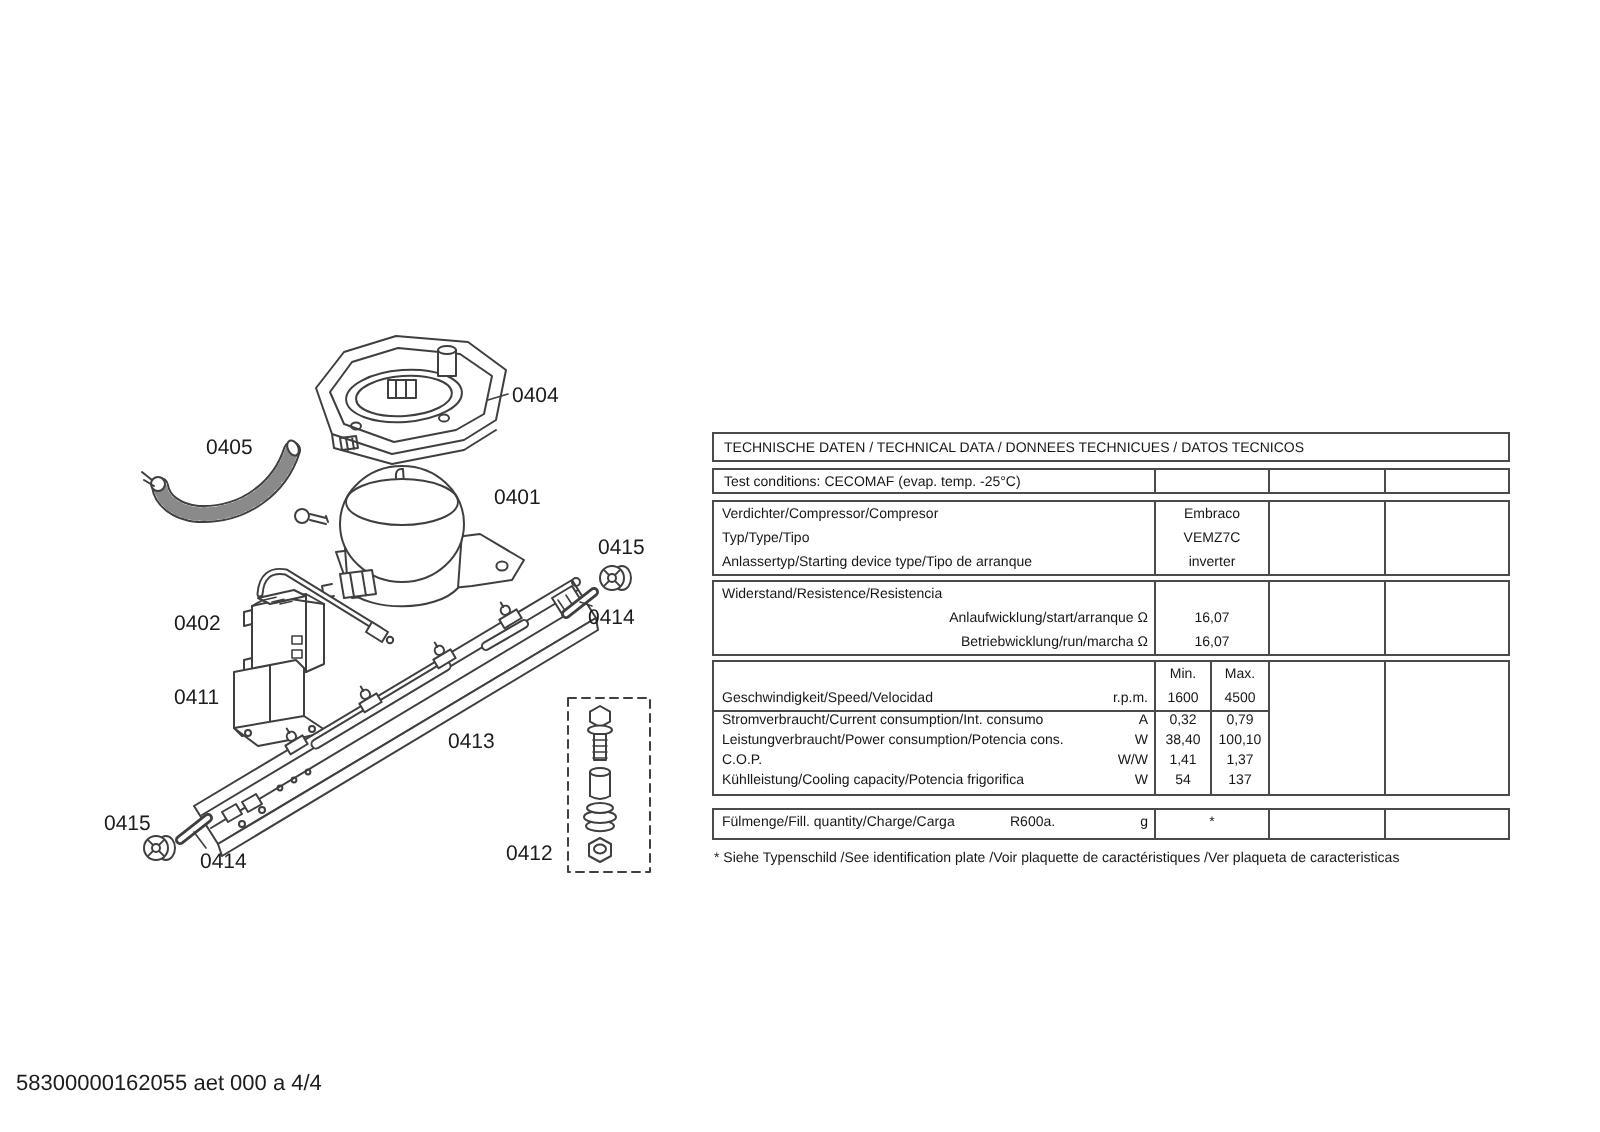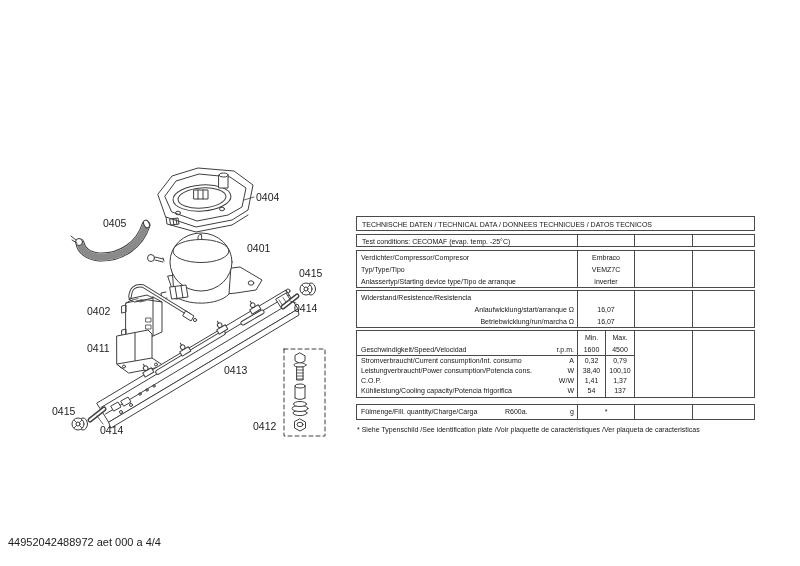--- a/index.html
+++ b/index.html
@@ -322,14 +322,14 @@
         </div>
       </div>
       <div class="cell c2 ctr" style="line-height:14px;">*</div>
       <div class="cell c3"></div>
       <div class="cell c4"></div>
     </div>
 
     <div class="footnote">* Siehe Typenschild /See identification plate /Voir plaquette de caractéristiques /Ver plaqueta de caracteristicas</div>
   </div>
 
-  <div class="doc-code">44952042488972 aet 000 a 4/4</div>
+  <div class="doc-code">58300000162055 aet 000 a 4/4</div>
 </div>
 
 </body></html>

